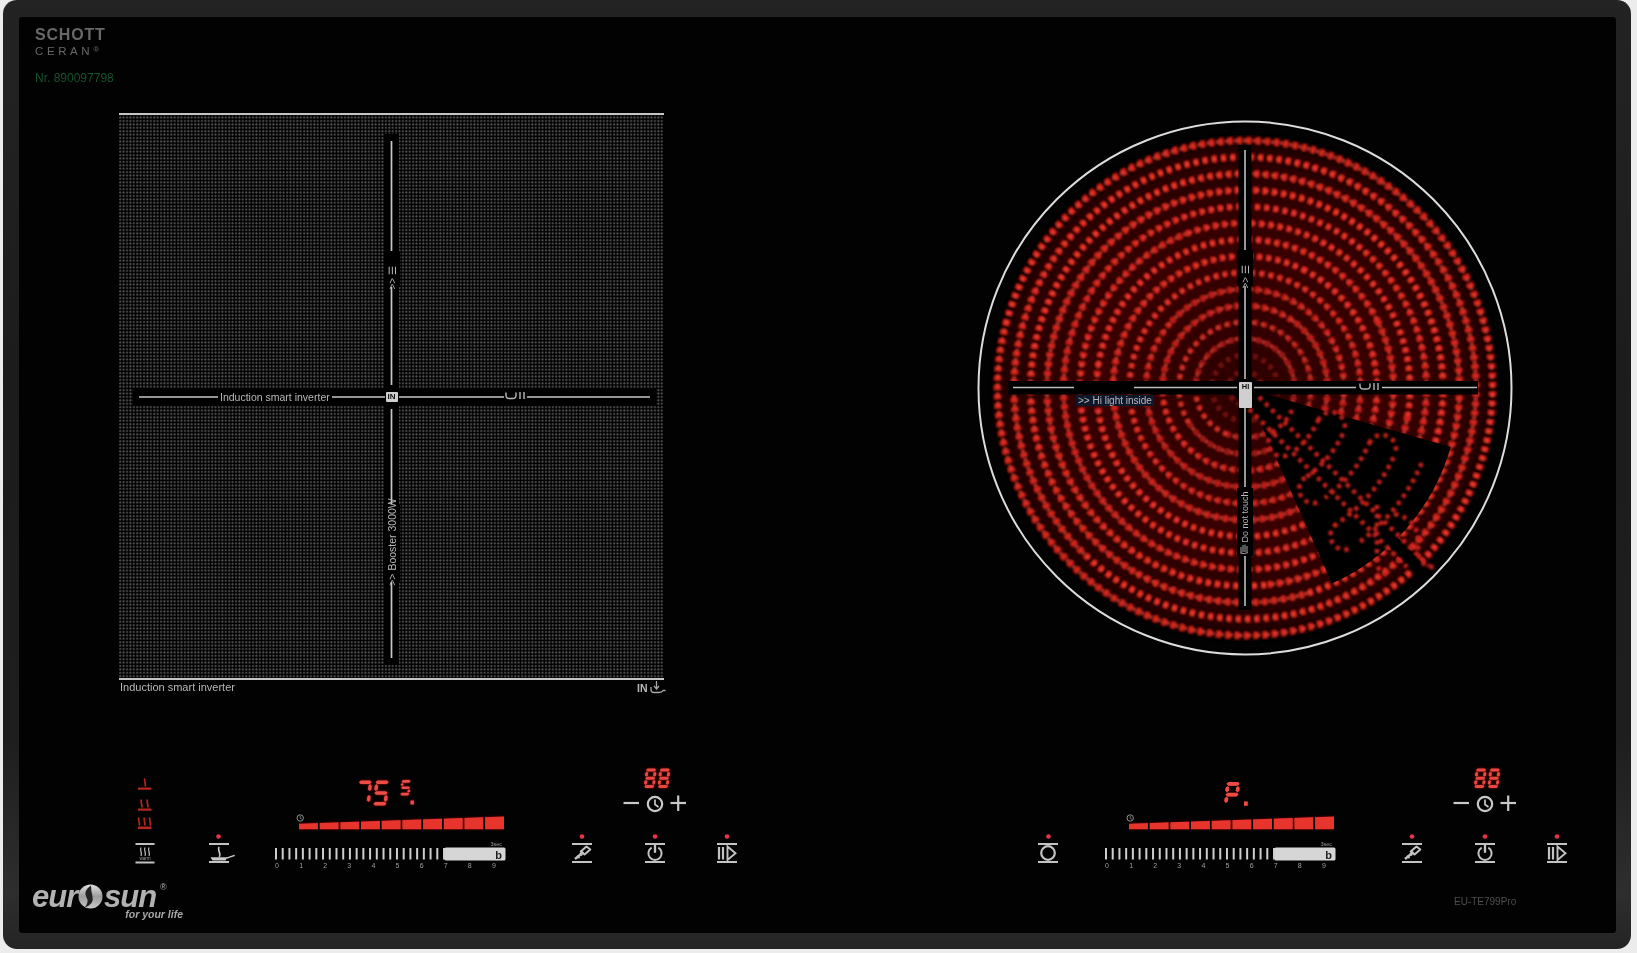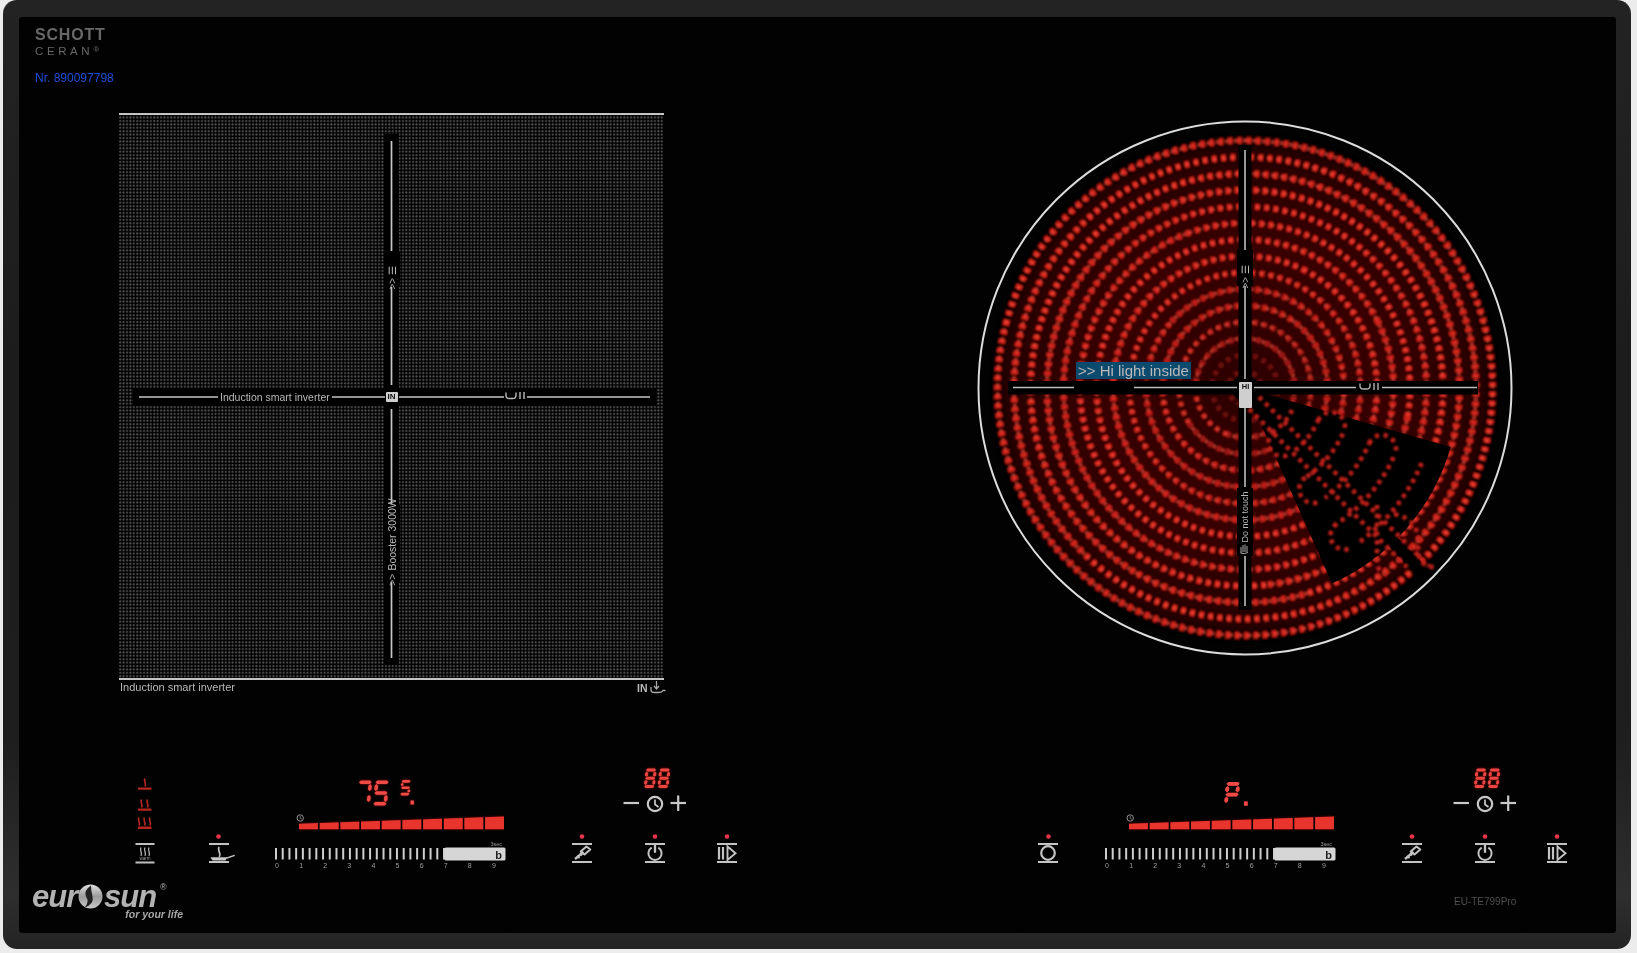--- a/index.html
+++ b/index.html
@@ -15,21 +15,21 @@
 </style></head><body>
 <div class="abs" id="bezel"></div>
 <div class="abs" id="glass"></div>
 
 <div class="abs" style="left:3px;top:0;width:26px;height:26px;background:linear-gradient(135deg,#3a3a3a 0 6px,transparent 7px);border-radius:14px 0 0 0;"></div>
 <div class="abs" style="left:1605px;top:0;width:26px;height:26px;background:linear-gradient(225deg,#3a3a3a 0 6px,transparent 7px);border-radius:0 14px 0 0;"></div>
 <div class="abs" style="left:35px;top:26px;color:#686868;">
 <div style="font-size:16px;letter-spacing:0.8px;font-weight:bold;">SCHOTT</div>
 <div style="font-size:11.5px;letter-spacing:3.6px;margin-top:1px;">CERAN<span style="font-size:8px;vertical-align:3px;letter-spacing:0;">®</span></div>
 </div>
-<div class="abs" style="left:35px;top:71px;color:#1d4ed8;font-size:12px;">Nr. 890097798</div>
+<div class="abs" style="left:35px;top:71px;color:#14532d;font-size:12px;">Nr. 890097798</div>
 <div class="abs gridzone"></div>
 <div class="abs blkpad" style="left:384px;top:134px;width:15px;height:530px;"></div>
 <div class="abs blkpad" style="left:133px;top:389px;width:523px;height:16px;"></div>
 <div class="abs wline" style="left:119px;top:113px;width:545px;height:1.8px;"></div>
 <div class="abs wline" style="left:119px;top:677.5px;width:545px;height:2.2px;"></div>
 <svg class="abs" style="left:0;top:0;" width="1637" height="953" viewBox="0 0 1637 953">
 <g stroke="#c6c6c6" stroke-width="1.7">
 <line x1="139" y1="397" x2="218" y2="397"></line>
 <line x1="317" y1="397" x2="385" y2="397"></line>
 <line x1="399" y1="397" x2="504" y2="397"></line>
@@ -138,21 +138,21 @@
 <line x1="1245" y1="286" x2="1245" y2="379"></line>
 <line x1="1245" y1="397" x2="1245" y2="487"></line>
 <line x1="1245" y1="556" x2="1245" y2="606"></line>
 </g>
 <g stroke="#b5b5b5" stroke-width="1.4" fill="none">
 <path d="M1360 383.5 L1360 386 Q1360 389 1363.5 389 L1366.5 389 Q1370 389 1370 386 L1370 383.5"></path>
 <line x1="1374" y1="383" x2="1374" y2="390"></line>
 <line x1="1378" y1="383" x2="1378" y2="390"></line>
 </g>
 </svg>
-<div class="abs gtext" style="left:1076px;top:362px;font-size:15px;background:#0c4a6e;padding:0 2px;">&gt;&gt; Hi light inside</div>
+<div class="abs gtext" style="left:1076px;top:395px;font-size:10px;background:#0f172a;padding:0 2px;">&gt;&gt; Hi light inside</div>
 <div class="abs" style="left:1239px;top:382px;width:13px;height:26px;background:#cfcfcf;border-radius:1px;color:#111;font-size:7.5px;font-weight:bold;text-align:center;line-height:10px;">HI</div>
 <div class="abs" style="left:1237px;top:250px;width:16px;height:36px;background:#000;"></div>
 <div class="abs gtext" style="left:1221px;top:259px;width:48px;font-size:10px;transform:rotate(-90deg);transform-origin:center;">&gt;&gt; ☰</div>
 <div class="abs" style="left:1237px;top:488px;width:16px;height:68px;background:#000;"></div>
 <div class="abs gtext" style="left:1216px;top:512px;width:58px;font-size:9px;transform:rotate(-90deg);transform-origin:center;text-align:center;">Do not touch</div>
 <svg class="abs" style="left:1239px;top:543px;" width="11" height="11" viewBox="0 0 11 11">
 <g stroke="#a8a8a8" stroke-width="1" fill="none">
 <path d="M2 10 L2 4 M4 9 L4 2 M6 9 L6 1.5 M8 9 L8 3"></path>
 <path d="M1.5 10 Q5.5 11.5 9 9.5"></path>
 </g>

